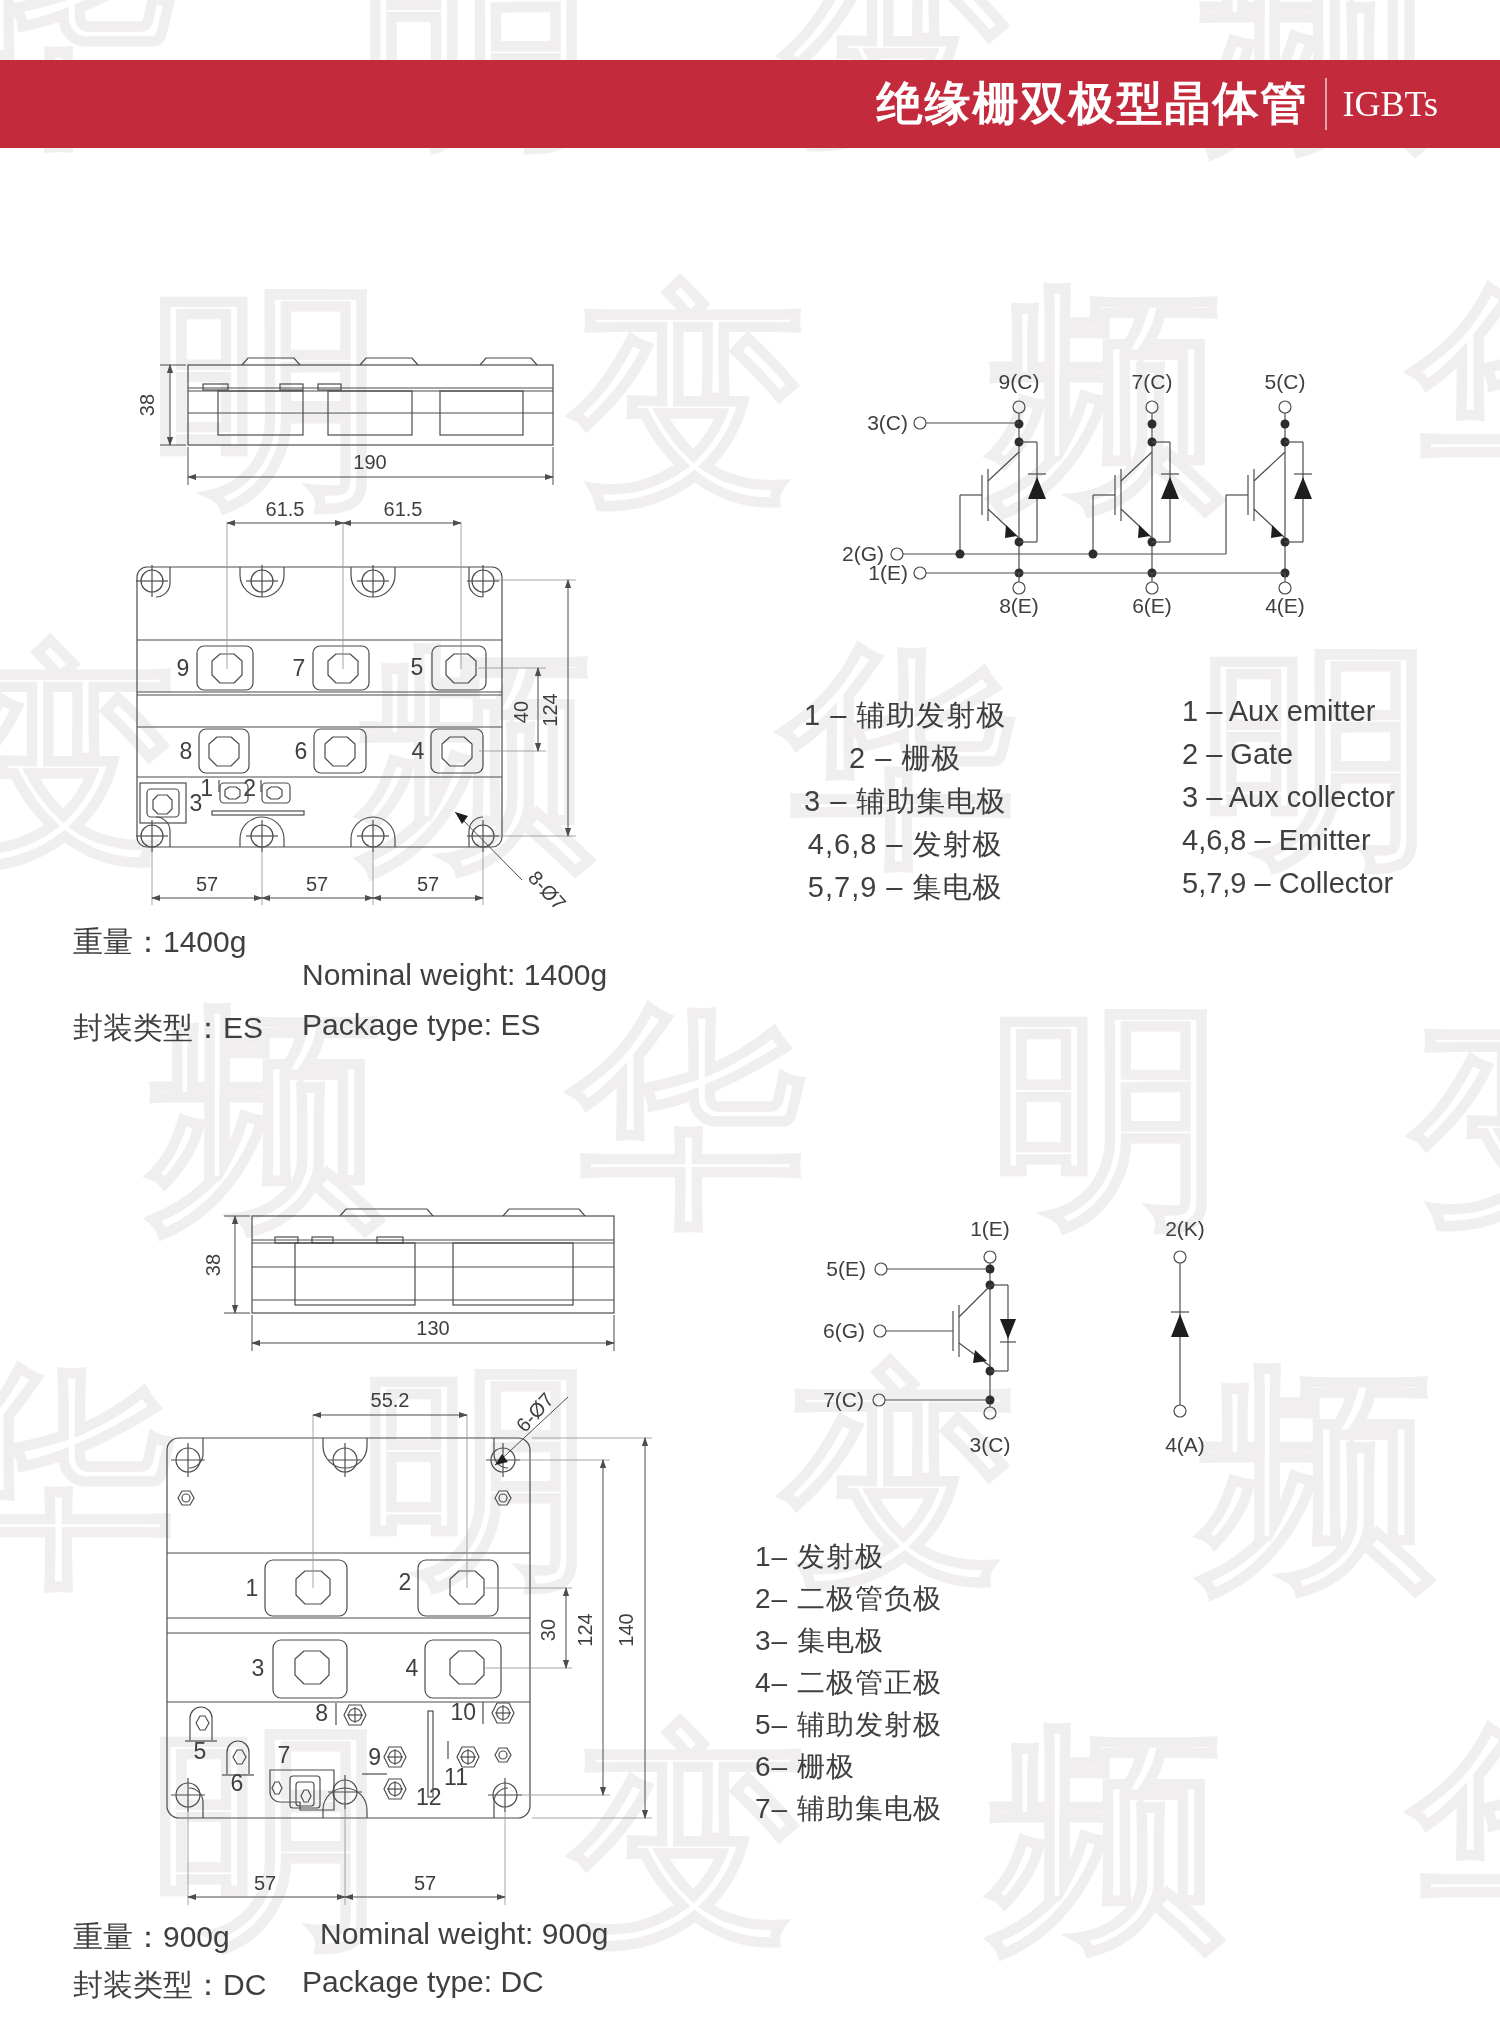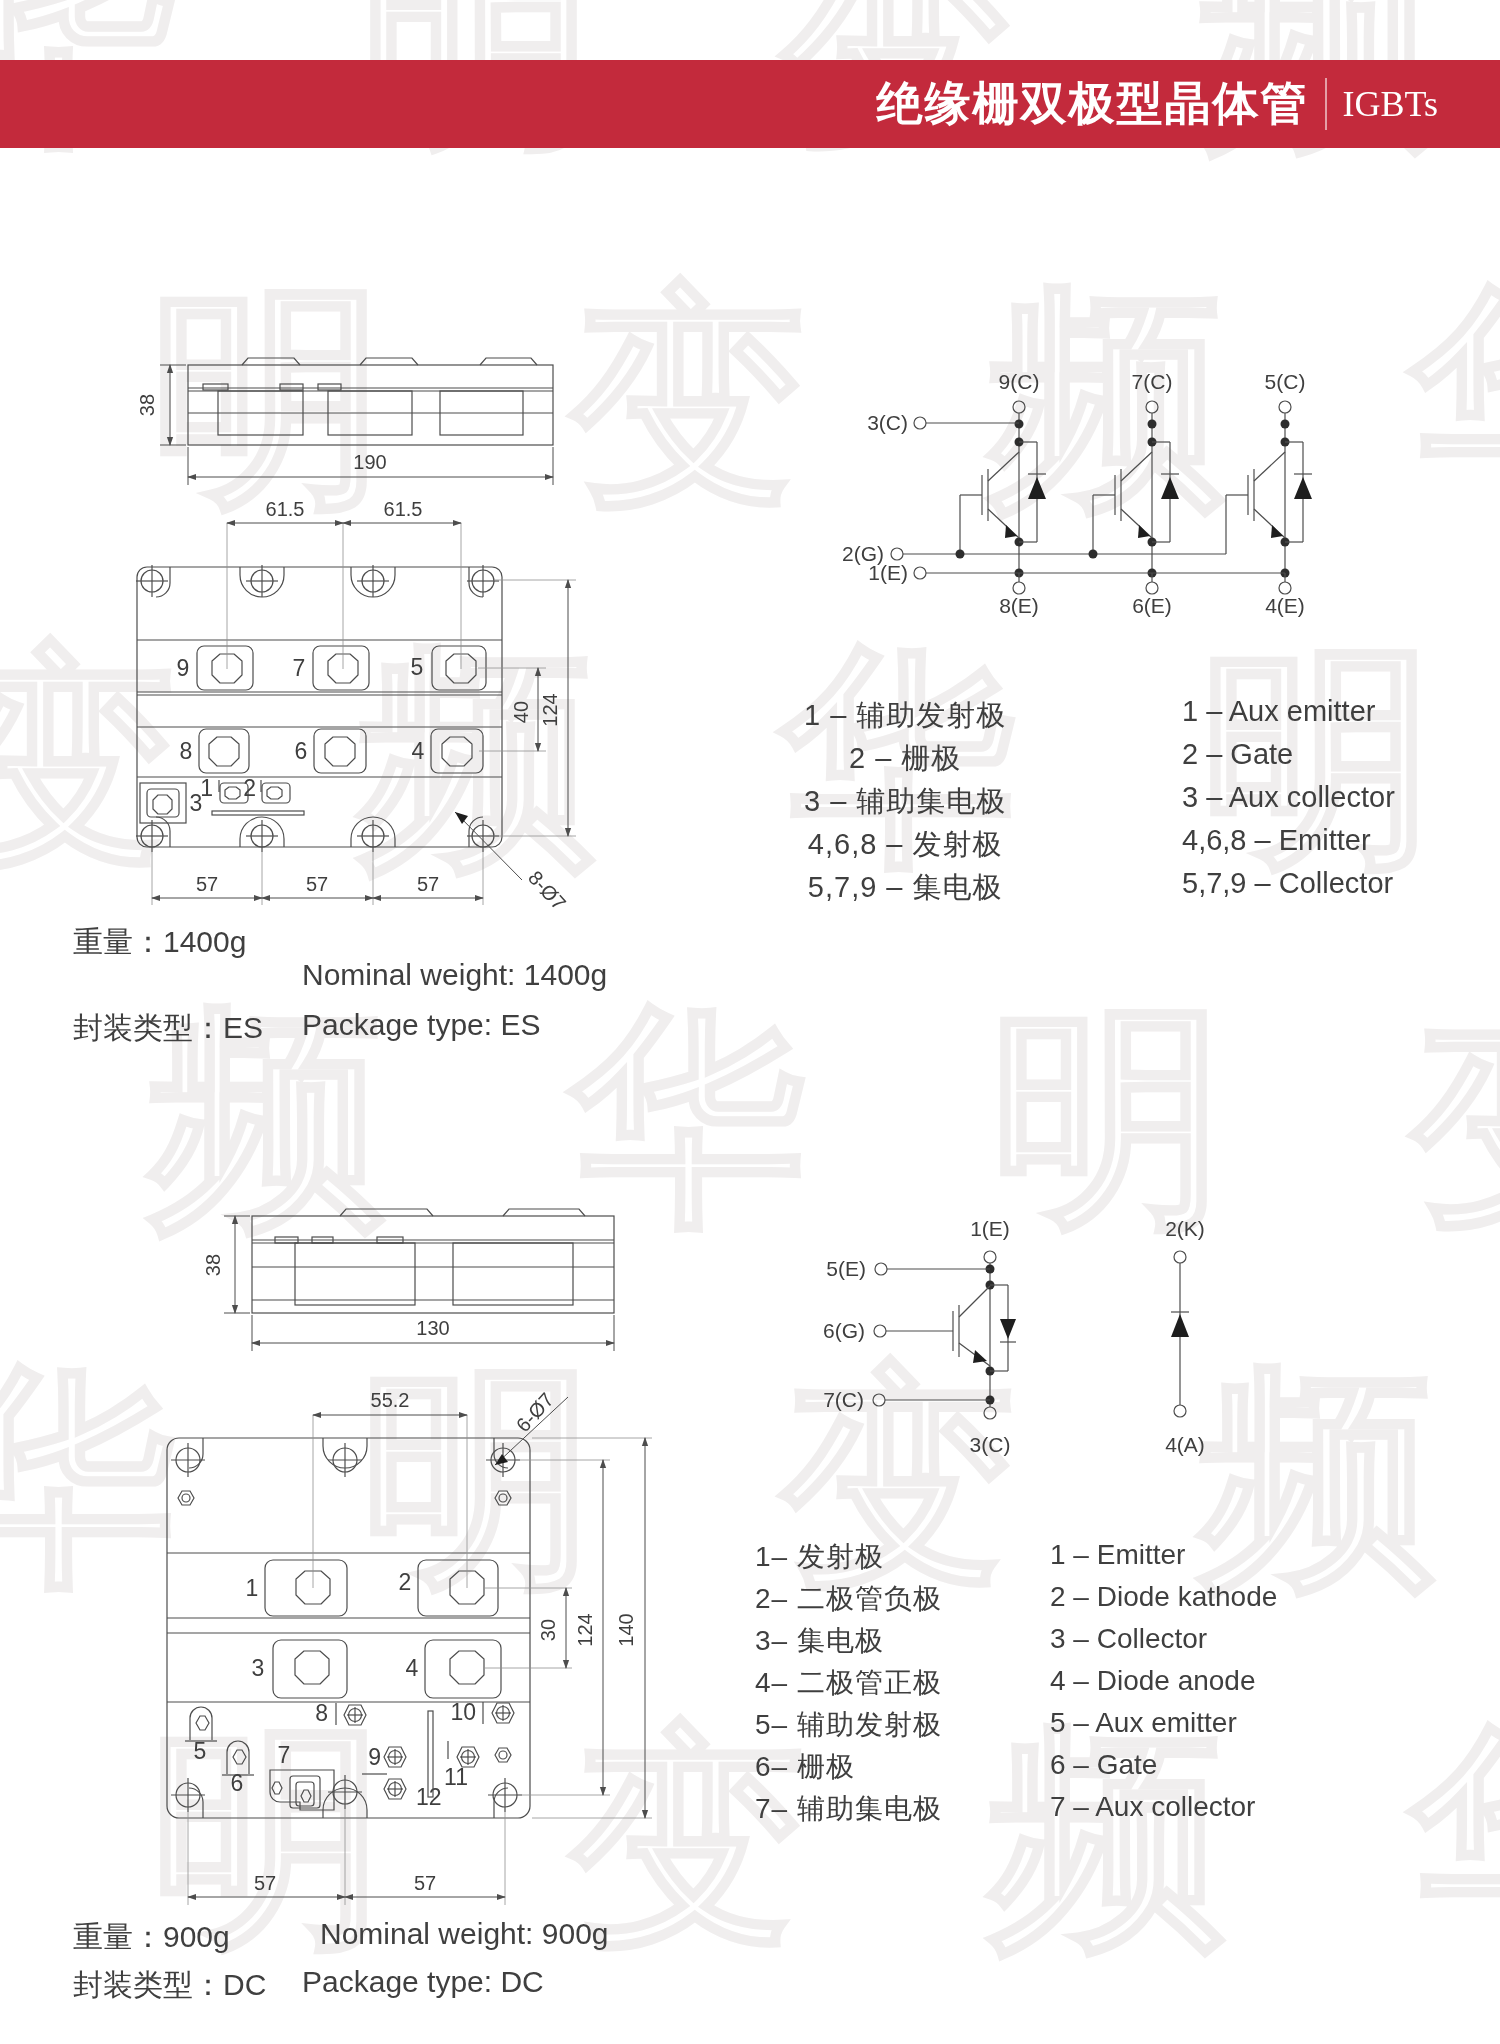--- a/index.html
+++ b/index.html
@@ -535,28 +535,19 @@
 
   <div class="pinlist dc" style="left:755px;top:1536px;">
     <div>1– 发射极</div>
     <div>2– 二极管负极</div>
     <div>3– 集电极</div>
     <div>4– 二极管正极</div>
     <div>5– 辅助发射极</div>
     <div>6– 栅极</div>
     <div>7– 辅助集电极</div>
   </div>
-  <div class="pinlist dc en" actable="false" style="left:1050px;top:1534px;">
-    <div>1 – Emitter</div>
-    <div>2 – Diode kathode</div>
-    <div>3 – Collector</div>
-    <div>4 – Diode anode</div>
-    <div>5 – Aux emitter</div>
-    <div>6 – Gate</div>
-    <div>7 – Aux collector</div>
-  </div>
 
   <div class="wline" style="left:73px;top:1917px;">重量：900g</div>
   <div class="wline" style="left:302px;top:1917px;margin-left:18px;">Nominal weight: 900g</div>
   <div class="wline" style="left:73px;top:1965px;">封装类型：DC</div>
   <div class="wline" style="left:302px;top:1965px;">Package type: DC</div>
 
 </div>
 
 </body></html>

